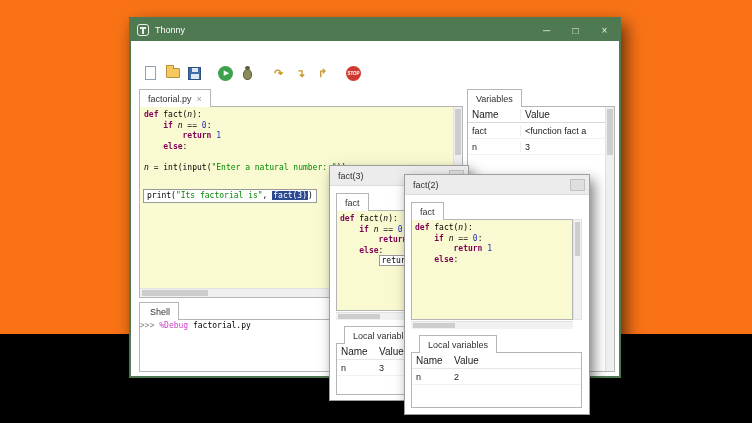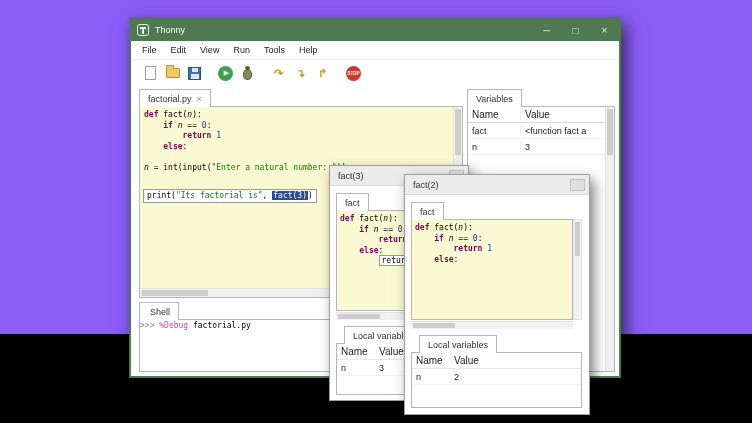--- a/index.html
+++ b/index.html
@@ -1,18 +1,18 @@
 <!DOCTYPE html>
 <html><head>
 <meta charset="utf-8">
 <style>
   *{margin:0;padding:0;box-sizing:border-box;}
   html,body{background:#000;}
   body{width:752px;height:423px;overflow:hidden;font-family:"Liberation Sans",sans-serif;}
-  .stage{position:relative;width:752px;height:334px;background:#8b5cf6;}
+  .stage{position:relative;width:752px;height:334px;background:#f97316;}
 
   
   .window{position:absolute;left:129px;top:17px;width:492px;height:361px;background:#fff;
           border:2px solid #4f7950;box-shadow:5px 7px 16px rgba(0,0,0,.6);}
   .titlebar{position:absolute;left:0;top:0;right:0;height:22px;background:#4f7950;display:flex;align-items:center;color:#fff;}
   .app-icon{width:12px;height:12px;margin-left:6px;border:1px solid #e9f0e9;border-radius:3px;position:relative;flex:none;}
   .app-icon::after{content:"";position:absolute;left:2px;top:2px;width:6px;height:2px;background:#e9f0e9;}
   .app-icon::before{content:"";position:absolute;left:4px;top:4px;width:2px;height:5px;background:#e9f0e9;}
   .title{font-size:9px;margin-left:6px;}
   .caption-btns{margin-left:auto;display:flex;height:100%;}
@@ -124,28 +124,20 @@
     <div class="titlebar">
       <span class="app-icon"></span>
       <span class="title">Thonny</span>
       <span class="caption-btns">
         <span class="cap">─</span>
         <span class="cap">□</span>
         <span class="cap">×</span>
       </span>
     </div>
 
-    <div class="menubar">
-        <span class="menu-item">File</span>
-        <span class="menu-item">Edit</span>
-        <span class="menu-item">View</span>
-        <span class="menu-item">Run</span>
-        <span class="menu-item">Tools</span>
-        <span class="menu-item">Help</span>
-      </div>
 
     <div class="toolbar">
       <div class="tbtn">
           <div class="ic-page"></div>
         </div>
       <div class="tbtn">
           <div class="ic-folder"></div>
         </div>
       <div class="tbtn">
           <div class="ic-save"></div>

